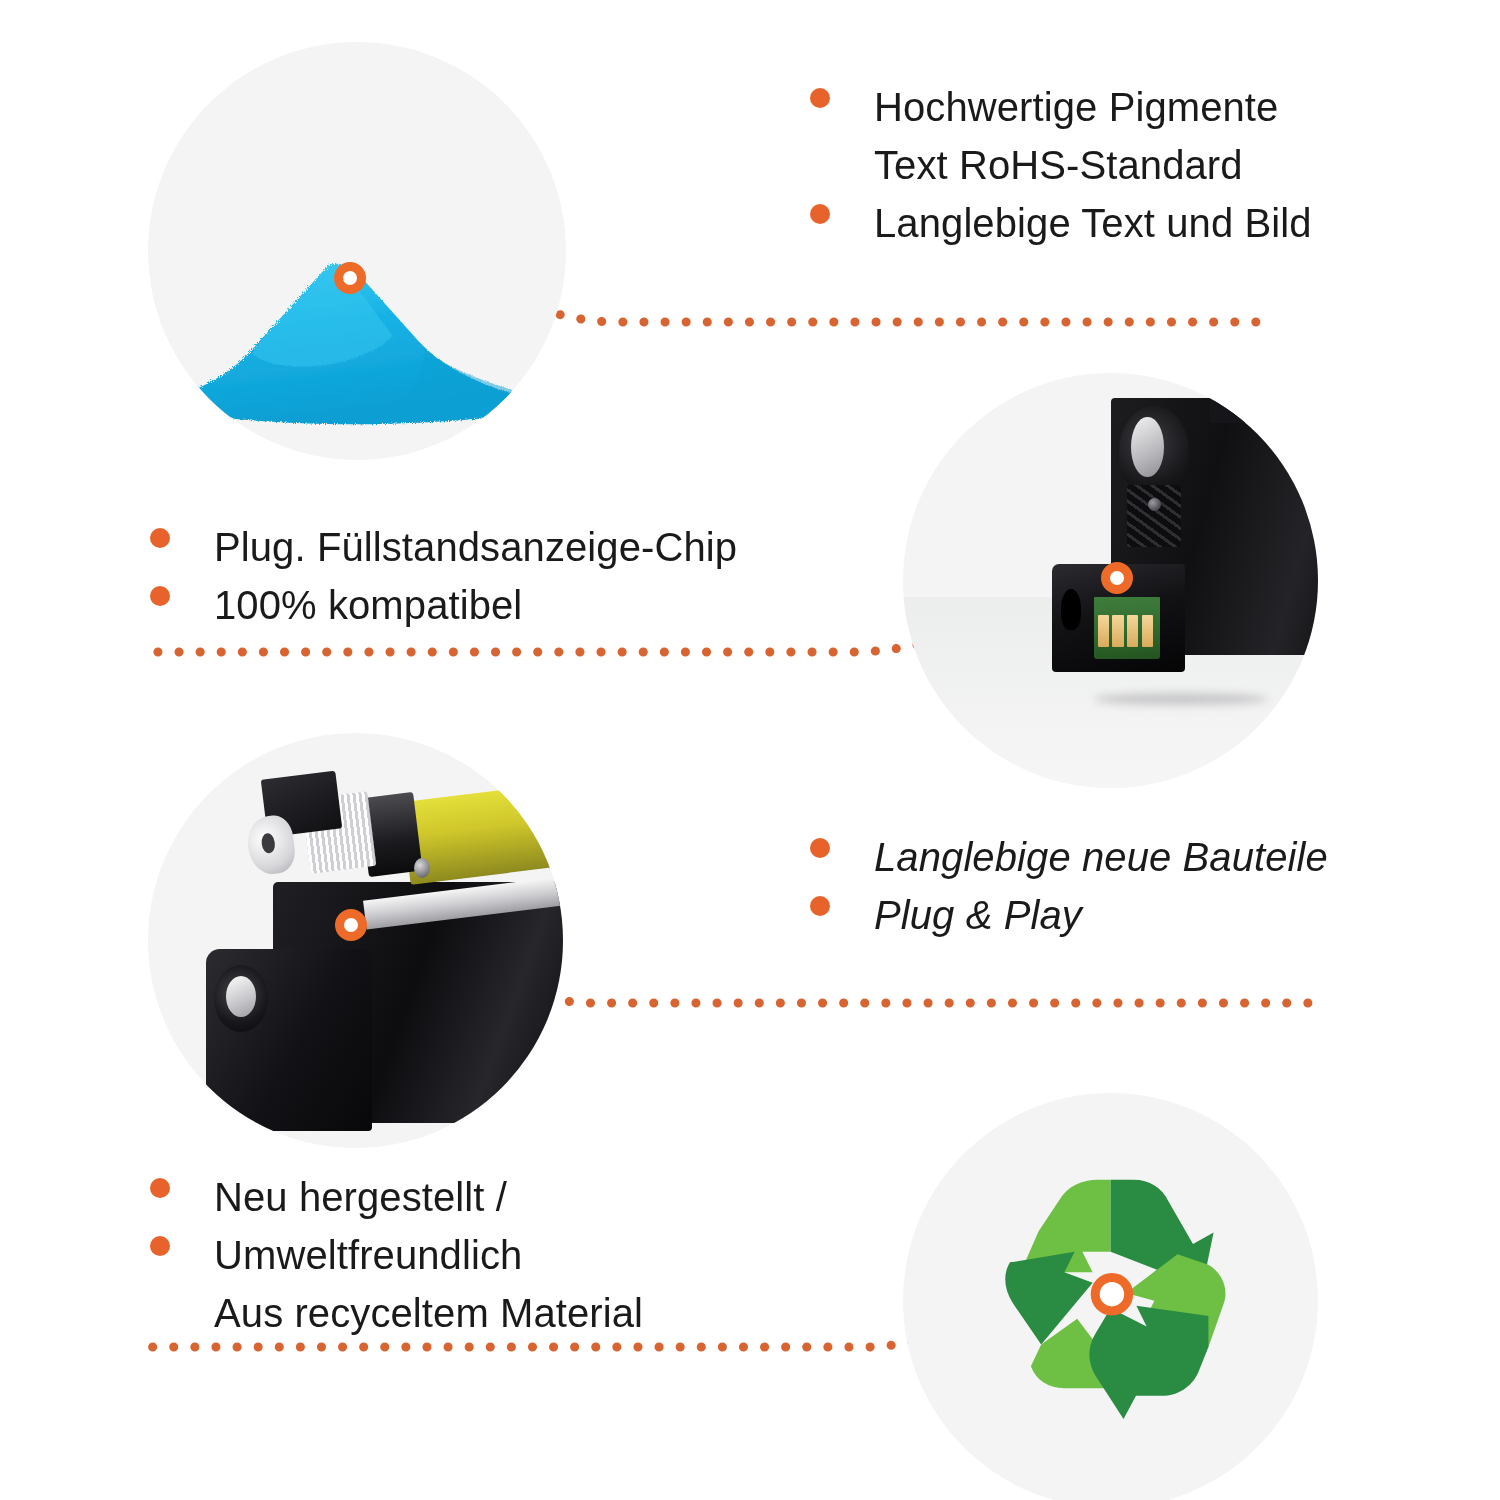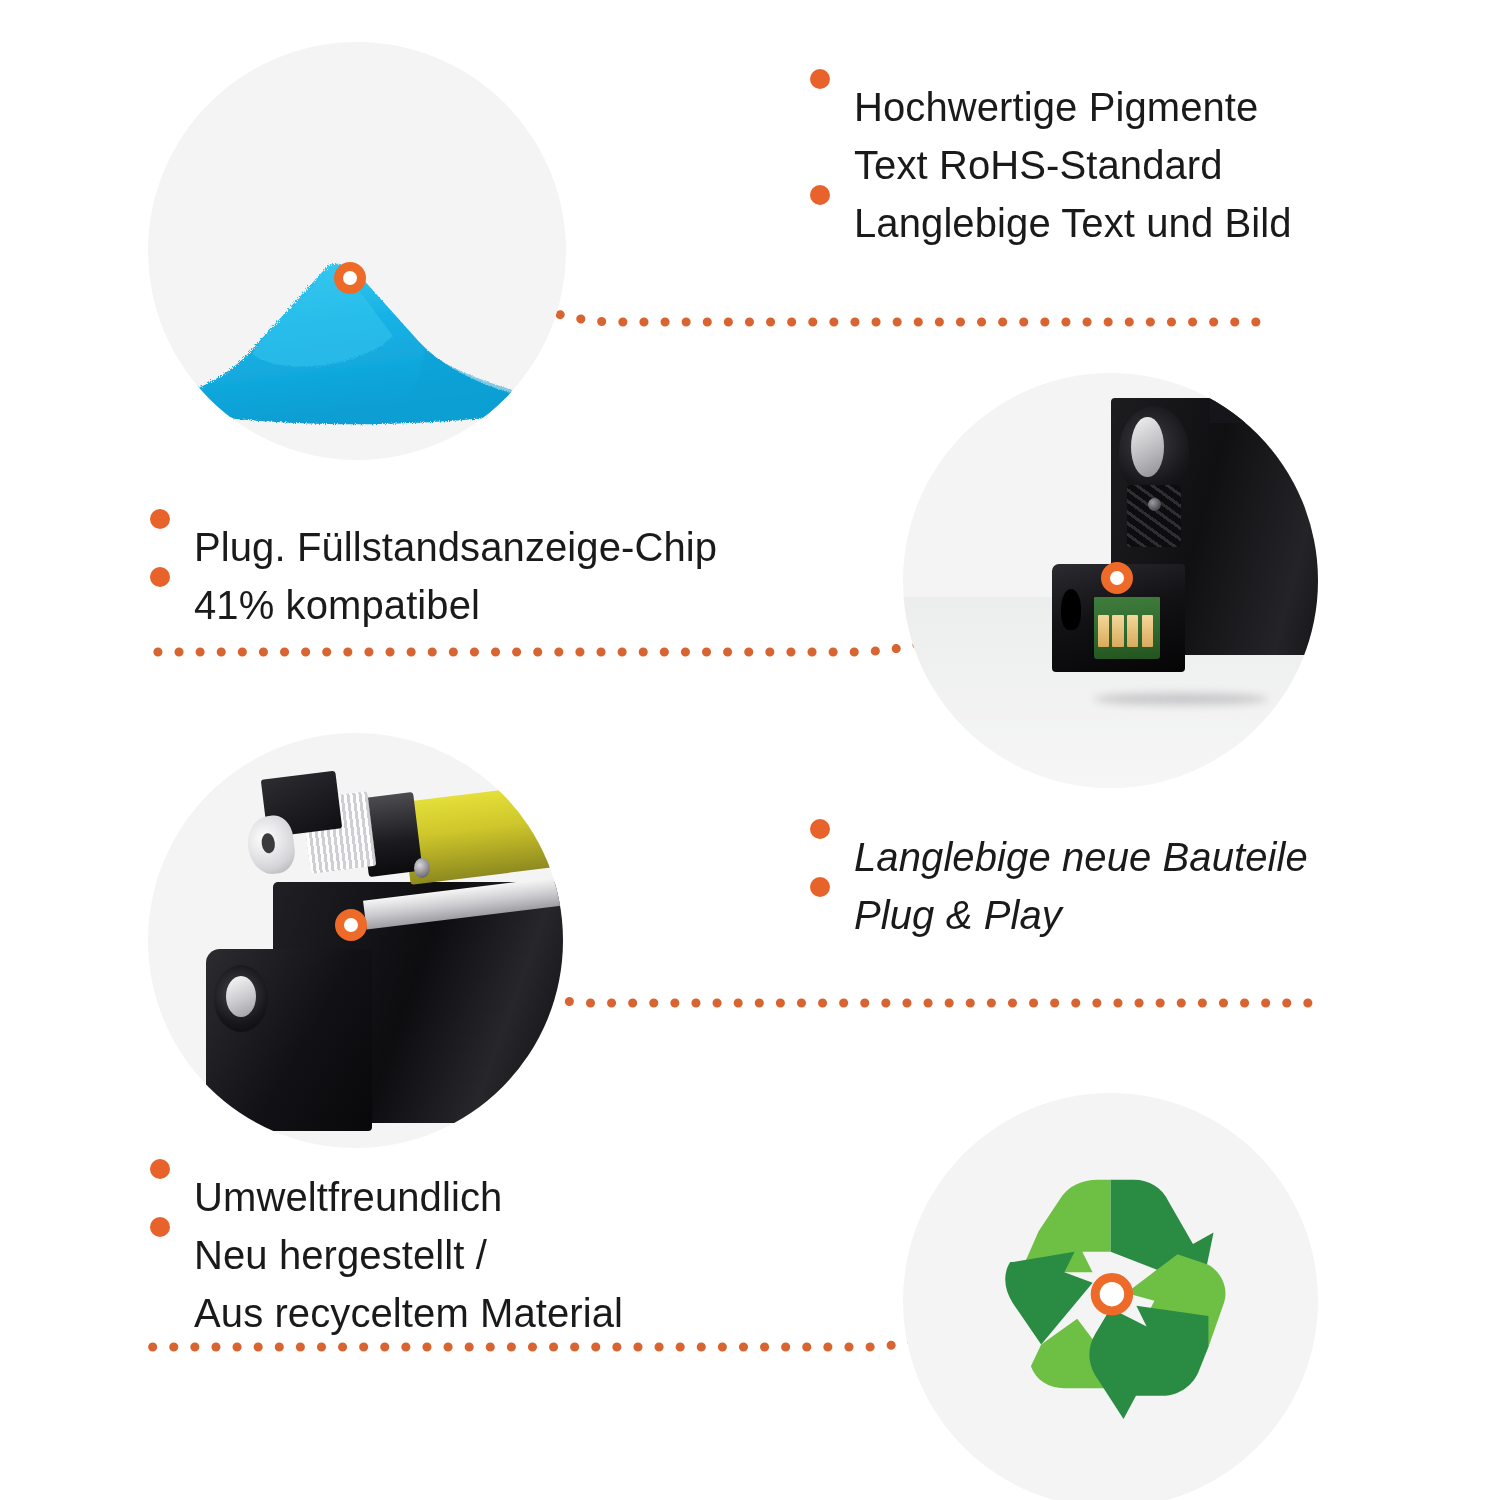--- a/index.html
+++ b/index.html
@@ -23,26 +23,27 @@
     background: #f4f4f4;
     overflow: hidden;
   }
 
   
   .feature-block {
     position: absolute;
   }
   .feature-line {
     display: flex;
-    align-items: flex-start;
+    align-items: center;
     font-size: 40px;
     line-height: 58px;
     color: #1a1a1a;
     white-space: nowrap;
     letter-spacing: 0.1px;
+    gap: 20px;
   }
   .bullet {
     width: 20px;
     height: 20px;
     min-width: 20px;
     border-radius: 50%;
     background: #e8632b;
     margin-right: 24px;
     position: relative;
     top: -9px;
@@ -338,21 +339,21 @@
     <div class="marker" style="left:198px; top:189px;"></div>
   </div>
 
   <div class="feature-block" style="left:150px; top:518px;">
     <div class="feature-line">
       <span class="bullet"></span>
       <span>Plug. Füllstandsanzeige-Chip</span>
     </div>
     <div class="feature-line">
       <span class="bullet"></span>
-      <span>41% kompatibel</span>
+      <span>100% kompatibel</span>
     </div>
   </div>
 
   <div class="tile" style="left:148px; top:733px; width:415px; height:415px;">
     <div class="drum-scene">
       <div class="drum-body"></div>
       <div class="drum-bar"></div>
       <div class="drum-roller"></div>
       <div class="drum-roller-end"></div>
       <div class="drum-gear"></div>
@@ -393,25 +394,25 @@
 
       <path fill="#2a8b43" d="M100 106 L128 120 L116 136 L140 136 L110 192 L88 158 C82 148,82 136,88 126 Z"></path>
 
       <circle cx="101" cy="95" r="13" fill="#ffffff" stroke="#ee6a29" stroke-width="7"></circle>
     </svg>
   </div>
 
   <div class="feature-block" style="left:150px; top:1168px;">
     <div class="feature-line">
       <span class="bullet"></span>
+      <span>Neu hergestellt /</span>
+    </div>
+    <div class="feature-line">
+      <span class="bullet"></span>
       <span>Umweltfreundlich</span>
-    </div>
-    <div class="feature-line">
-      <span class="bullet"></span>
-      <span>Neu hergestellt /</span>
     </div>
     <div class="feature-line">
       <span class="bullet hidden"></span>
       <span>Aus recyceltem Material</span>
     </div>
   </div>
 
 </div>
 
 </body></html>

